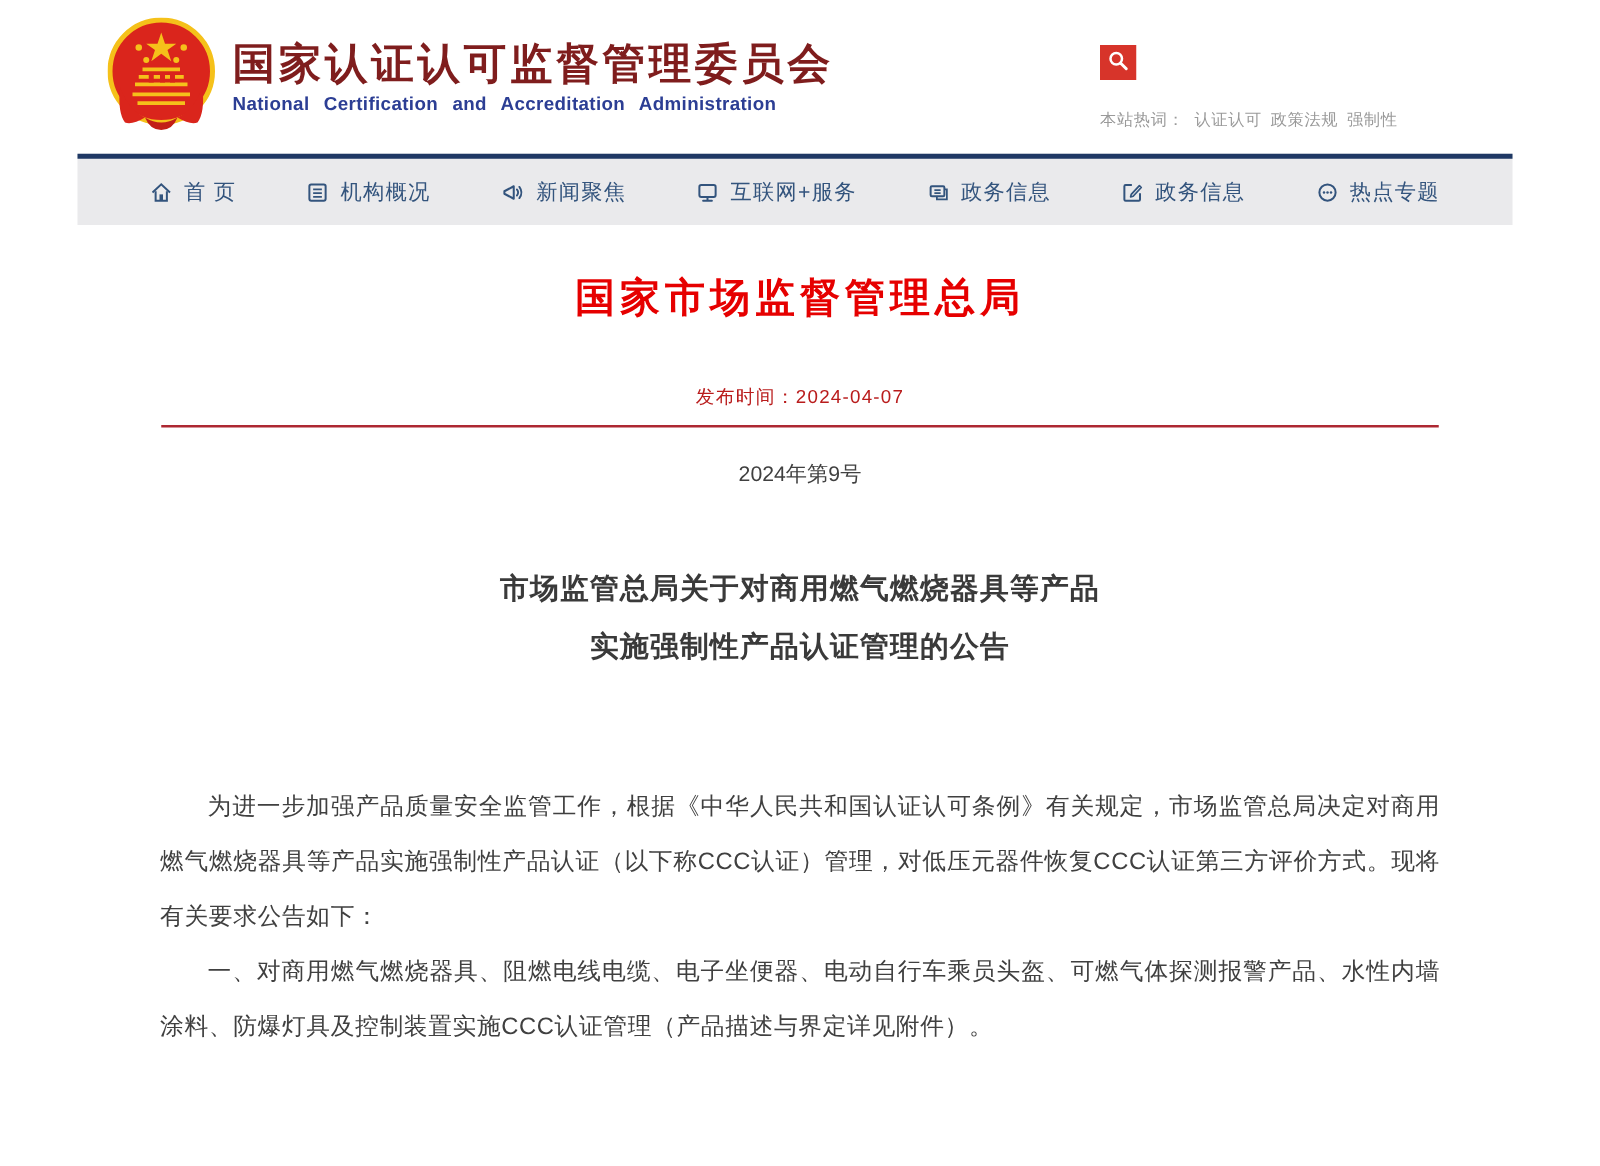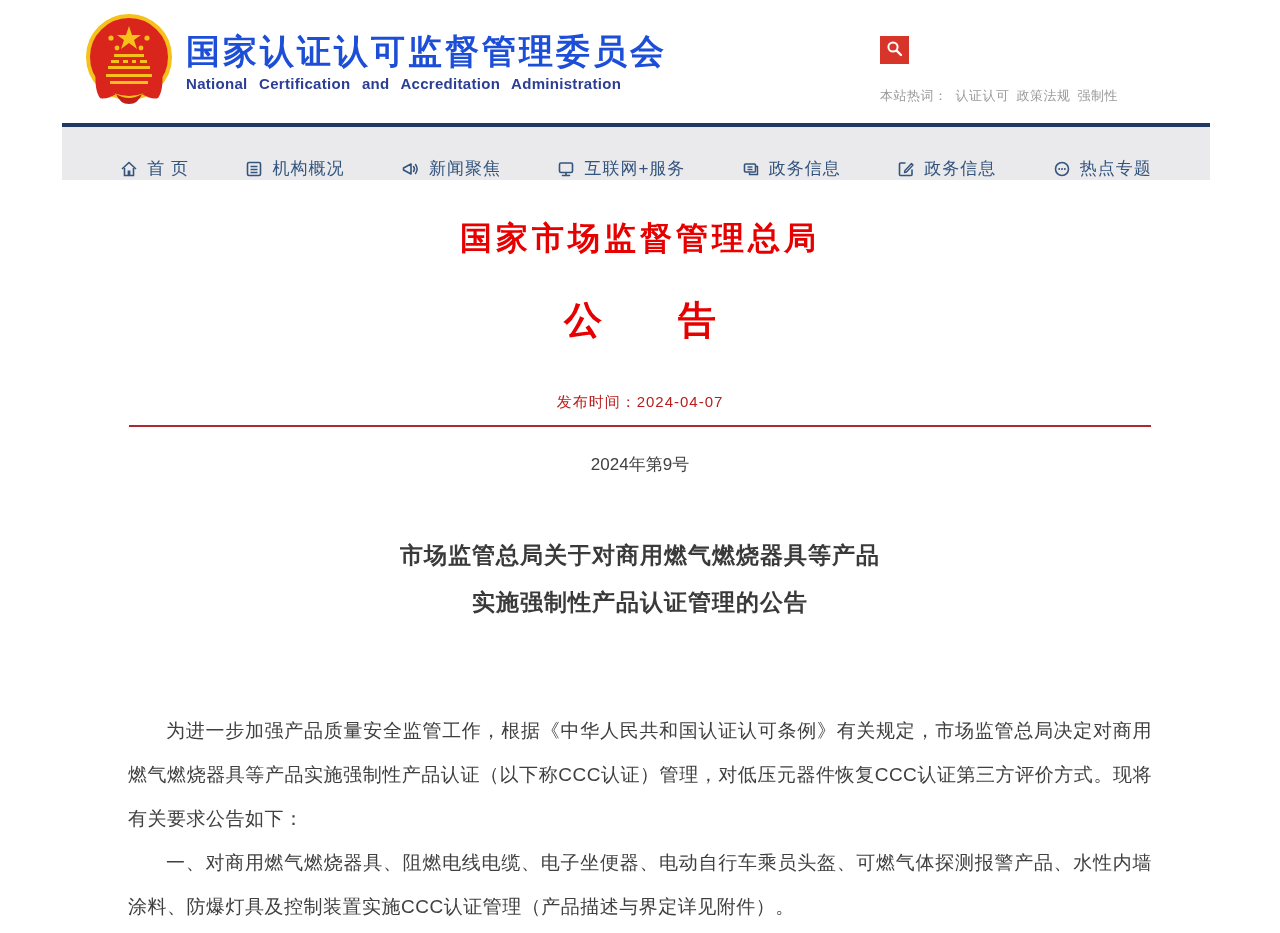--- a/index.html
+++ b/index.html
@@ -8,21 +8,21 @@
     width:1280px; height:933px; position:relative; overflow:hidden;
     font-family:"Liberation Sans","DejaVu Sans",sans-serif;
     color:#3f3f3f;
   }
   
   .header { position:absolute; top:0; left:0; width:1280px; height:123px; background:#fff; }
   .brand { position:absolute; left:86px; top:14px; display:flex; align-items:center; cursor:pointer; }
   .emblem { width:86px; height:90px; flex:0 0 auto; }
   .org-names { margin-left:14px; }
   .org-cn {
-    color:#1d4ed8; font-size:34px; font-weight:bold; letter-spacing:3px; line-height:40px;
+    color:#7f1d1d; font-size:34px; font-weight:bold; letter-spacing:3px; line-height:40px;
   }
   .org-en {
     color:#2c3e94; font-size:15px; font-weight:bold; word-spacing:7px; letter-spacing:.3px; margin-top:4px;
   }
   
   .search-area { position:absolute; left:880px; top:36px; width:272px; }
   .search-row { display:flex; height:28px; }
   .search-input {
     flex:1; height:28px; border:1px solid #c9c9c9; border-right:none; outline:none;
     padding:0 8px; font-size:13px; color:#666;
@@ -33,21 +33,21 @@
     width:29px; height:28px; background:#d7342a; border:none; cursor:pointer;
     display:flex; align-items:center; justify-content:center;
   }
   .hot-words { margin-top:23px; font-size:13px; color:#9a9a9a; letter-spacing:.5px; }
   .hot-words .hw-label { margin-right:8px; }
   .hot-words a { color:#9a9a9a; text-decoration:none; margin-right:7px; cursor:pointer; }
   
   .nav {
     position:absolute; top:123px; left:62px; width:1148px; height:57px;
     background:#eaeaec; border-top:4px solid #1f3864;
-    display:flex; align-items:flex-end; justify-content:space-around; padding:0 30px;
+    display:flex; align-items:center; justify-content:space-around; padding:0 30px;
   }
   .nav-item {
     display:flex; align-items:center; gap:9px; cursor:pointer;
     color:#33547d; font-size:17px; letter-spacing:1px; white-space:nowrap;
   }
   .nav-item svg { display:block; }
   
   .article { position:absolute; top:180px; left:0; width:1280px; }
   .agency-title {
     margin-top:37px; text-align:center;
@@ -186,21 +186,20 @@
           <circle cx="9" cy="9" r="1" fill="#33547d"></circle>
           <circle cx="11.8" cy="9" r="1" fill="#33547d"></circle>
         </svg>
     </span>
     <span>热点专题</span>
   </div>
 </div>
 
 <div class="article">
   <div class="agency-title">国家市场监督管理总局</div>
-  <div class="doc-type">公　　告</div>
   <div class="publish-time">发布时间：2024-04-07</div>
   <div class="divider"></div>
   <div class="doc-number">2024年第9号</div>
   <div class="article-title">
     <div>市场监管总局关于对商用燃气燃烧器具等产品</div>
     <div>实施强制性产品认证管理的公告</div>
   </div>
   <div class="body-text">
     <p>为进一步加强产品质量安全监管工作，根据《中华人民共和国认证认可条例》有关规定，市场监管总局决定对商用燃气燃烧器具等产品实施强制性产品认证（以下称CCC认证）管理，对低压元器件恢复CCC认证第三方评价方式。现将有关要求公告如下：</p>
     <p>一、对商用燃气燃烧器具、阻燃电线电缆、电子坐便器、电动自行车乘员头盔、可燃气体探测报警产品、水性内墙涂料、防爆灯具及控制装置实施CCC认证管理（产品描述与界定详见附件）。</p>

